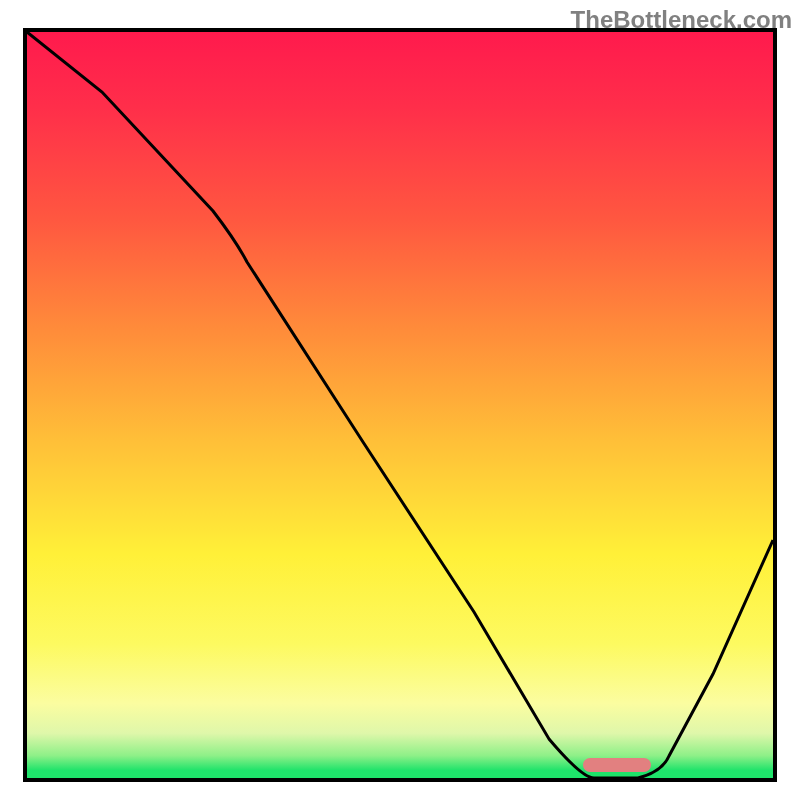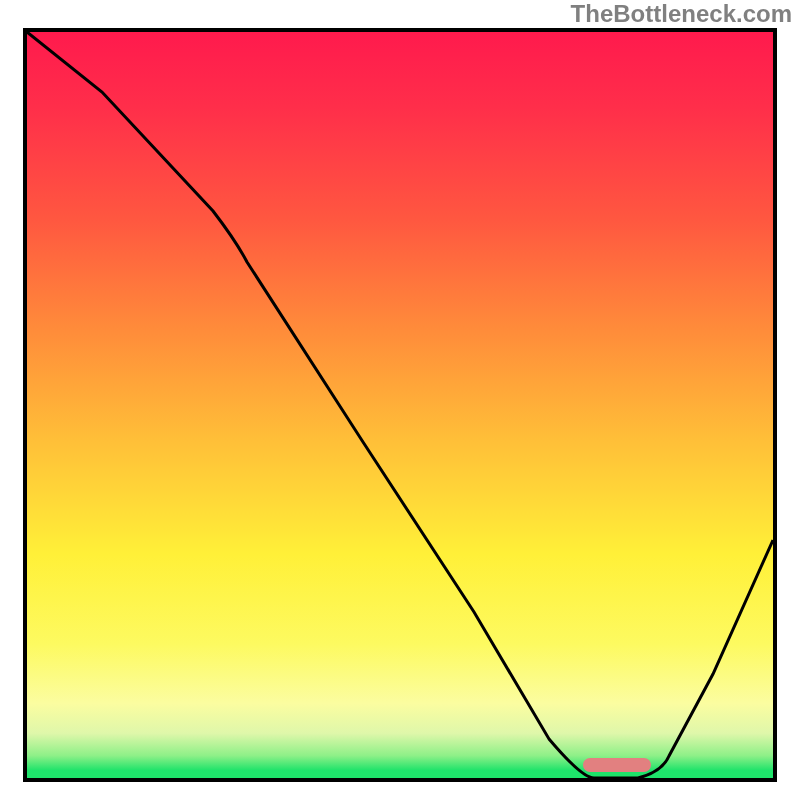--- a/index.html
+++ b/index.html
@@ -6,21 +6,21 @@
     margin: 0;
     padding: 0;
     width: 800px;
     height: 800px;
     font-family: Arial, Helvetica, sans-serif;
     background: #ffffff;
     position: relative;
   }
   .watermark {
     position: absolute;
-    top: 0;
+    top: 6px;
     right: 8px;
     font-size: 24px;
     font-weight: bold;
     color: #808080;
     z-index: 10;
     text-align: center;
   }
   .chart-frame {
     position: absolute;
     left: 23px;

